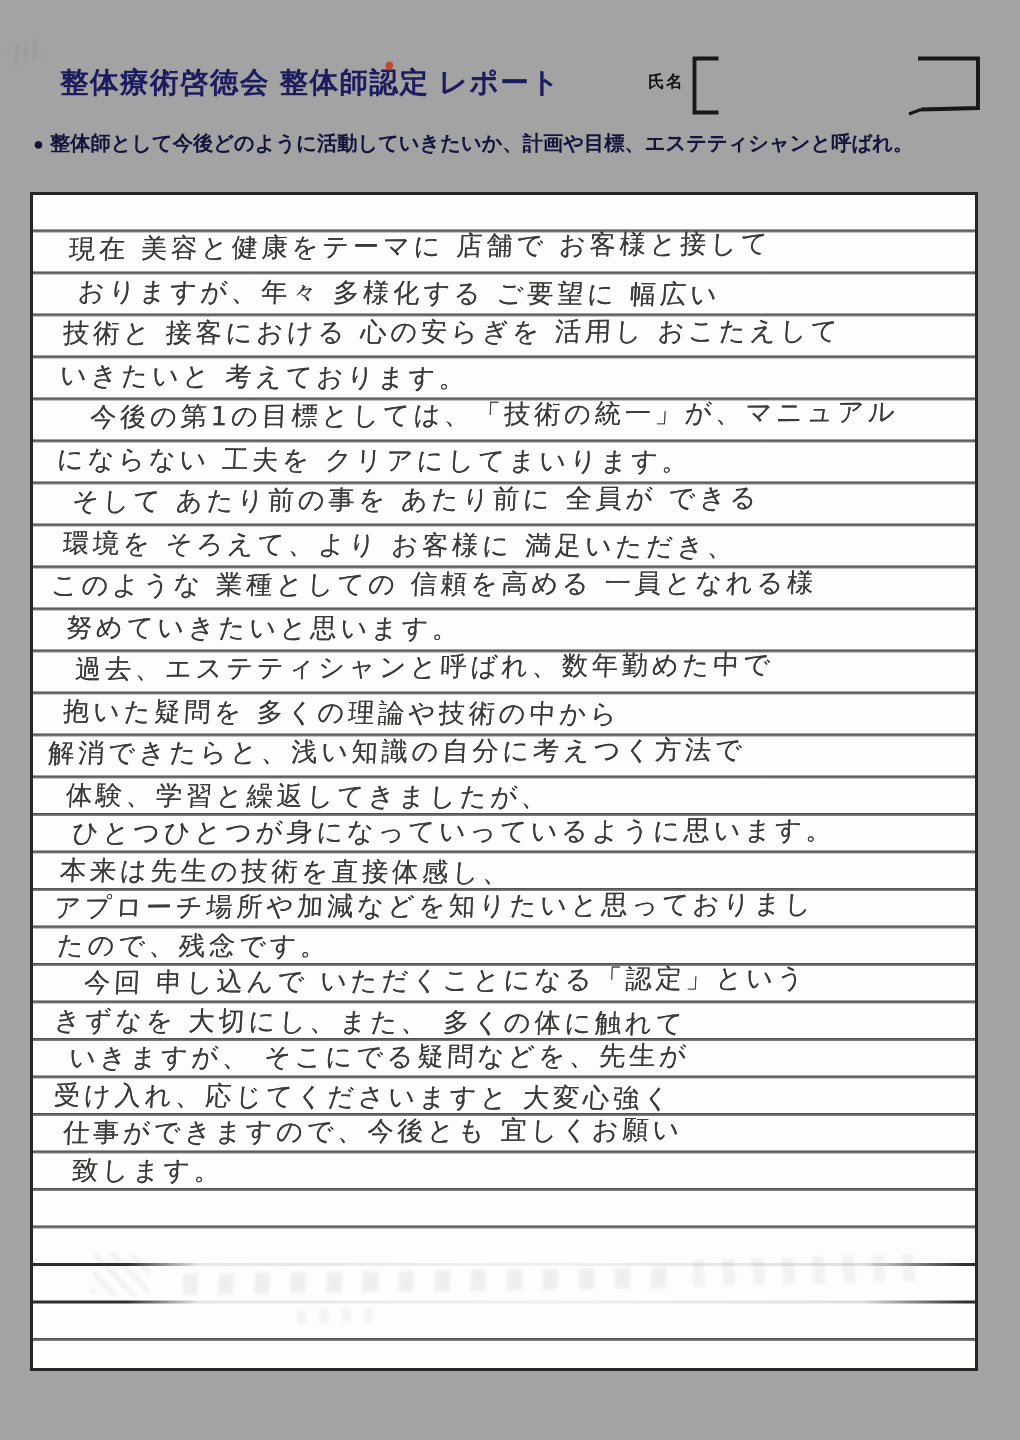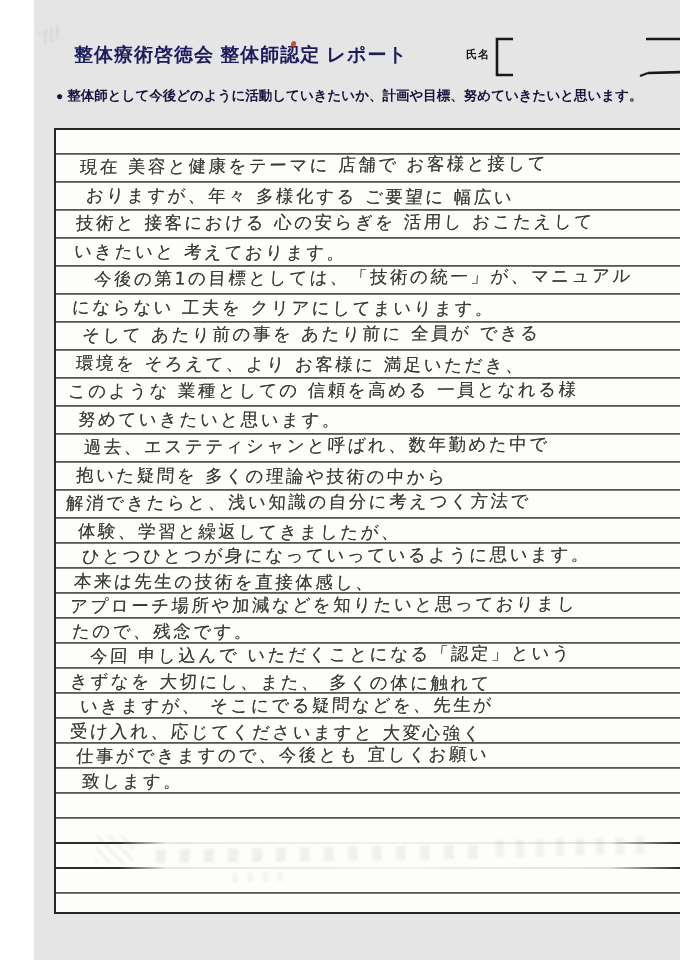--- a/index.html
+++ b/index.html
@@ -1,18 +1,18 @@
 <!DOCTYPE html>
 <html><head>
 <meta charset="utf-8">
 <style>
   html,body{margin:0;padding:0;background:#ffffff;}
   body{width:680px;height:960px;position:relative;overflow:hidden;
        font-family:"Liberation Sans","DejaVu Sans",sans-serif;}
-  .page{position:absolute;inset:0;background:#e5e5e5;margin-left:34px;}
+  .page{position:absolute;inset:0;background:#a3a3a3;}
 
   
   .title{position:absolute;left:40px;top:42px;font-size:19px;font-weight:bold;
          color:var(--title-color,#1c1c5e);letter-spacing:1px;white-space:nowrap;}
   .red-speck{position:absolute;left:257px;top:41px;width:5px;height:6px;
          background:#c23a1e;border-radius:50% 50% 40% 60%;opacity:.85;transform:rotate(20deg);}
   .name-label{position:absolute;left:432px;top:47px;font-size:11px;font-weight:bold;
          color:#121212;letter-spacing:1px;}
   .name-box-svg{position:absolute;left:456px;top:32px;}
 
@@ -59,21 +59,21 @@
   <div class="red-speck"></div>
 
   <div class="name-label">氏名</div>
   <svg class="name-box-svg" width="202" height="48" viewBox="0 0 202 48">
     <polyline points="23,7 7,7 7,43 23,43" fill="none" stroke="#181818" stroke-width="2.6"></polyline>
     <polyline points="156,7 196,7 196,40 158,41" fill="none" stroke="#181818" stroke-width="2.6"></polyline>
     <line x1="158" y1="41" x2="150" y2="44" stroke="#181818" stroke-width="2.2"></line>
   </svg>
 
   <div class="instruction">
-    <span class="bullet">●</span><span>整体師として今後どのように活動していきたいか、計画や目標、努めていきたいと思います。</span>
+    <span class="bullet">●</span><span>整体師として今後どのように活動していきたいか、計画や目標、エステティシャンと呼ばれ。</span>
   </div>
 
   <div class="report-box">
     <div id="rules">
         <div class="rule" style="top: 23px;"></div>
         <div class="rule" style="top: 51px;"></div>
         <div class="rule" style="top: 79px;"></div>
         <div class="rule" style="top: 107px;"></div>
         <div class="rule" style="top: 135px;"></div>
         <div class="rule" style="top: 163px;"></div>

